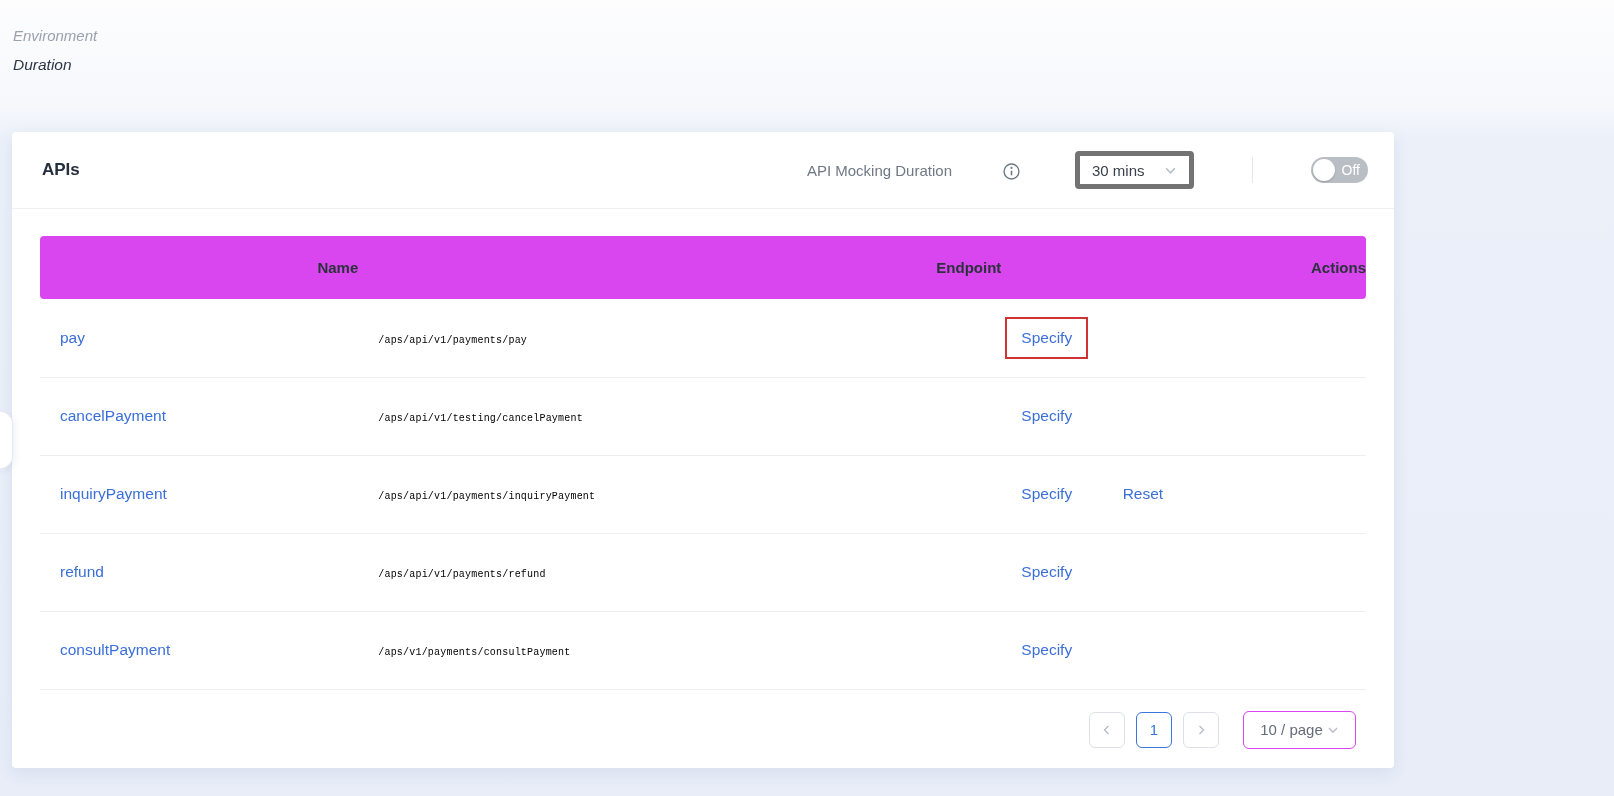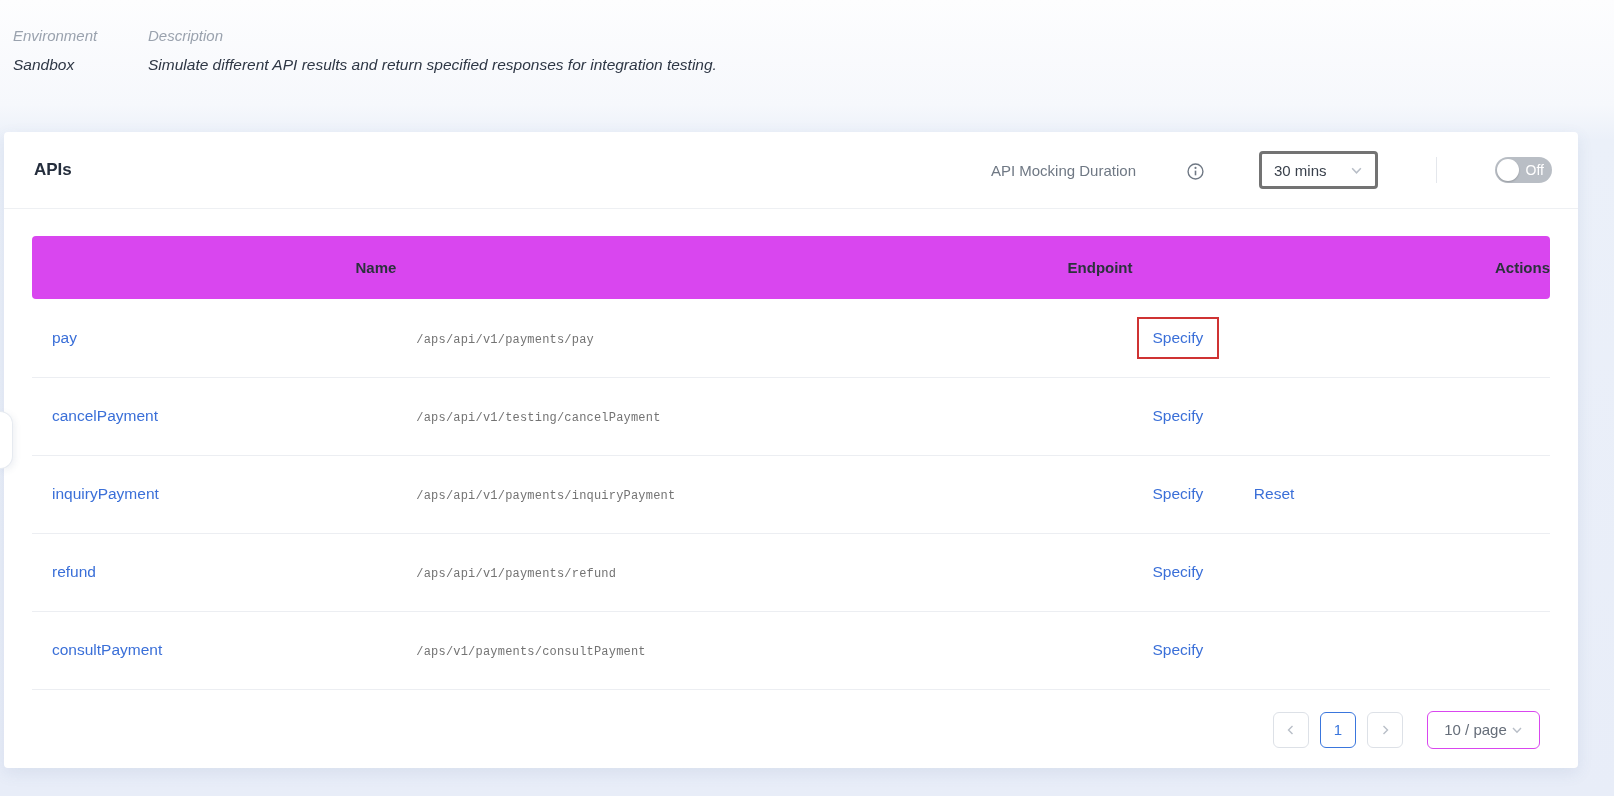--- a/index.html
+++ b/index.html
@@ -17,35 +17,35 @@
   .app-title { font-size: 27px; font-weight: 700; color: #222a38; letter-spacing: .2px; }
   .docs-link { font-size: 17px; color: #3a6fd8; margin: 8px 57px 0 0; text-decoration: none; cursor: pointer; }
   .header-meta { display: flex; margin-top: 16px; font-style: italic; }
   .meta-col { display: flex; flex-direction: column; }
   .meta-col.env { width: 135px; }
   .meta-label { font-size: 15px; color: #9aa2ae; line-height: 1; margin-bottom: 11px; }
   .meta-value { font-size: 15.5px; color: #2e3745; line-height: 1.4; }
 
   
   .card {
-    position: absolute; left: 4px; top: 132px; width: 1574px; height: 636px;
+    position: absolute; left: 12px; top: 132px; width: 1382px; height: 636px;
     background: #ffffff; border-radius: 4px;
     box-shadow: 0 5px 16px rgba(70, 95, 150, 0.10);
   }
   .card-header {
     height: 77px; padding: 0 26px 0 30px;
     display: flex; align-items: center; justify-content: space-between;
     border-bottom: 1px solid #eef0f3;
   }
   .card-title { font-size: 17px; font-weight: 700; color: #252e3d; }
   .duration-cluster { display: flex; align-items: center; gap: 43px; }
   .duration-label { font-size: 15px; color: #6f7884; }
   .info-icon { color: #6f7884; margin: 2px 12px 0 8px; display: inline-flex; }
   .duration-select {
-    width: 119px; height: 38px; border: 3px solid #737373; border-radius: 4px;
+    width: 119px; height: 38px; border: 5px solid #737373; border-radius: 4px;
     background: #fff; display: flex; align-items: center; justify-content: space-between;
     padding: 0 12px; cursor: pointer;
   }
   .duration-select .sel-text { font-size: 15px; color: #39404b; }
   .sel-chevron, .pg-chevron { color: #b8bec7; display: inline-flex; }
   .v-divider { width: 1px; height: 26px; background: #e4e7ec; margin: 0 15px; }
   .switch {
     width: 57px; height: 26px; border-radius: 13px; background: #b9bec5;
     position: relative; cursor: pointer; flex: none;
   }
@@ -66,21 +66,21 @@
     background: #d946ef; height: 63px; text-align: right; padding-left: 20px;
     font-size: 15px; font-weight: 600; color: #2b323c;
   }
   thead th:first-child { border-radius: 4px 0 0 4px; }
   thead th:last-child { border-radius: 0 4px 4px 0; }
   tbody td {
     height: 78px; padding-left: 20px; border-bottom: 1px solid #eceef2;
     vertical-align: middle;
   }
   .name-link, .action-link { font-size: 15.5px; color: #3a6fd8; text-decoration: none; cursor: pointer; }
-  .endpoint-text { font-family: "Liberation Mono", monospace; font-size: 12px; color: #737373; letter-spacing: .2px; }
+  .endpoint-text { font-family: "Liberation Mono", monospace; font-size: 10px; color: #000000; letter-spacing: .2px; }
   .actions-cell .action-link + .action-link { margin-left: 46px; }
   .red-box {
     display: inline-block; border: 2px solid #cf3333; padding: 10px 14px;
     margin: -12px 0 -12px -16px;
   }
 
   
   .pagination {
     display: flex; align-items: center; justify-content: flex-end;
     margin: 21px 38px 0 0; gap: 11px;
@@ -106,25 +106,21 @@
     cursor: pointer;
   }
 </style>
 </head>
 <body>
 
 <div class="page-header">
   <div class="header-meta">
     <div class="meta-col env">
       <span class="meta-label">Environment</span>
-      <span class="meta-value">Sandbox</span>
-    </div>
-    <div class="meta-col">
-      <span class="meta-label">Description</span>
-      <span class="meta-value">Simulate different API results and return specified responses for integration testing.</span>
+      <span class="meta-value">Duration</span>
     </div>
   </div>
 </div>
 
 <div class="card">
   <div class="card-header">
     <div class="card-title">APIs</div>
     <div class="duration-cluster">
       <span class="duration-label">API Mocking Duration</span>
       <span class="info-icon">

